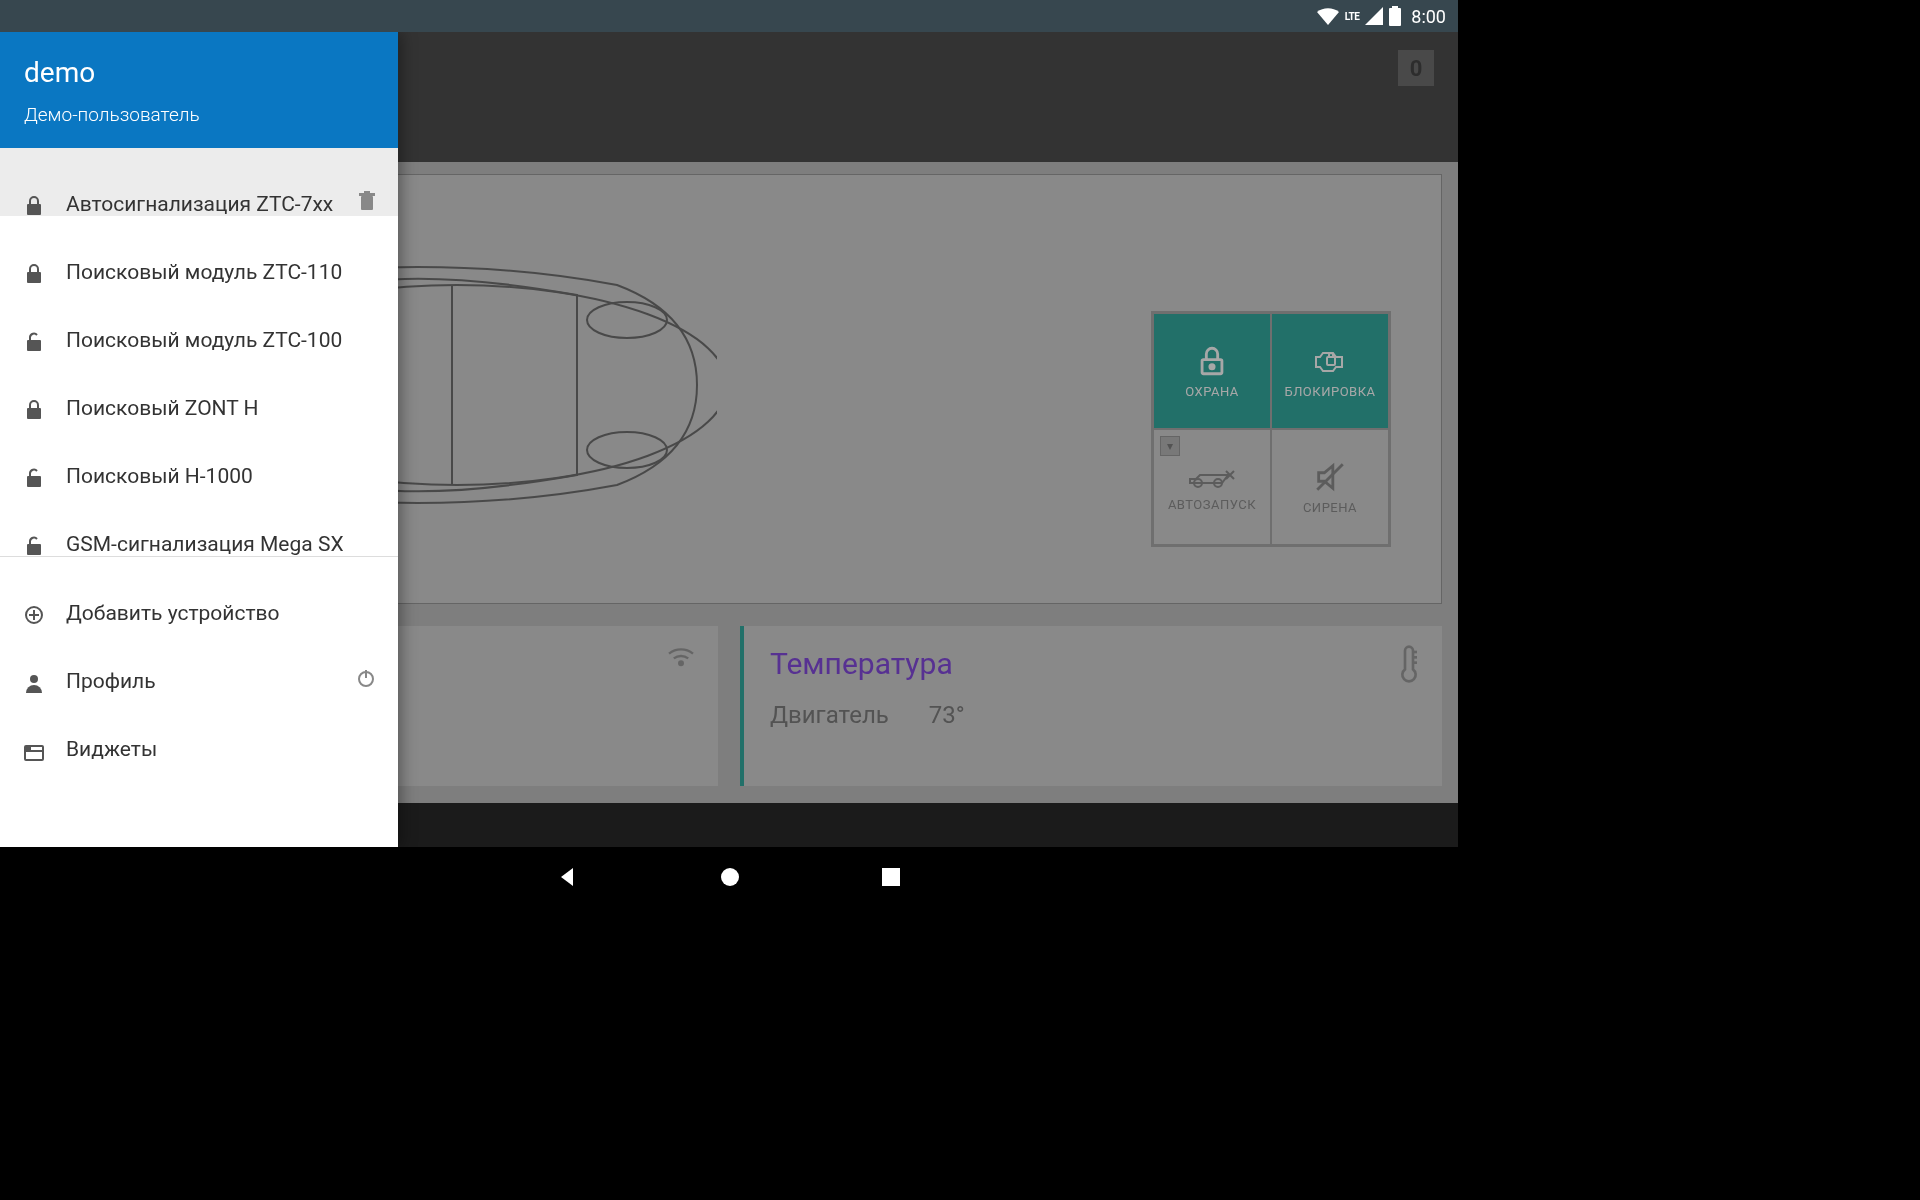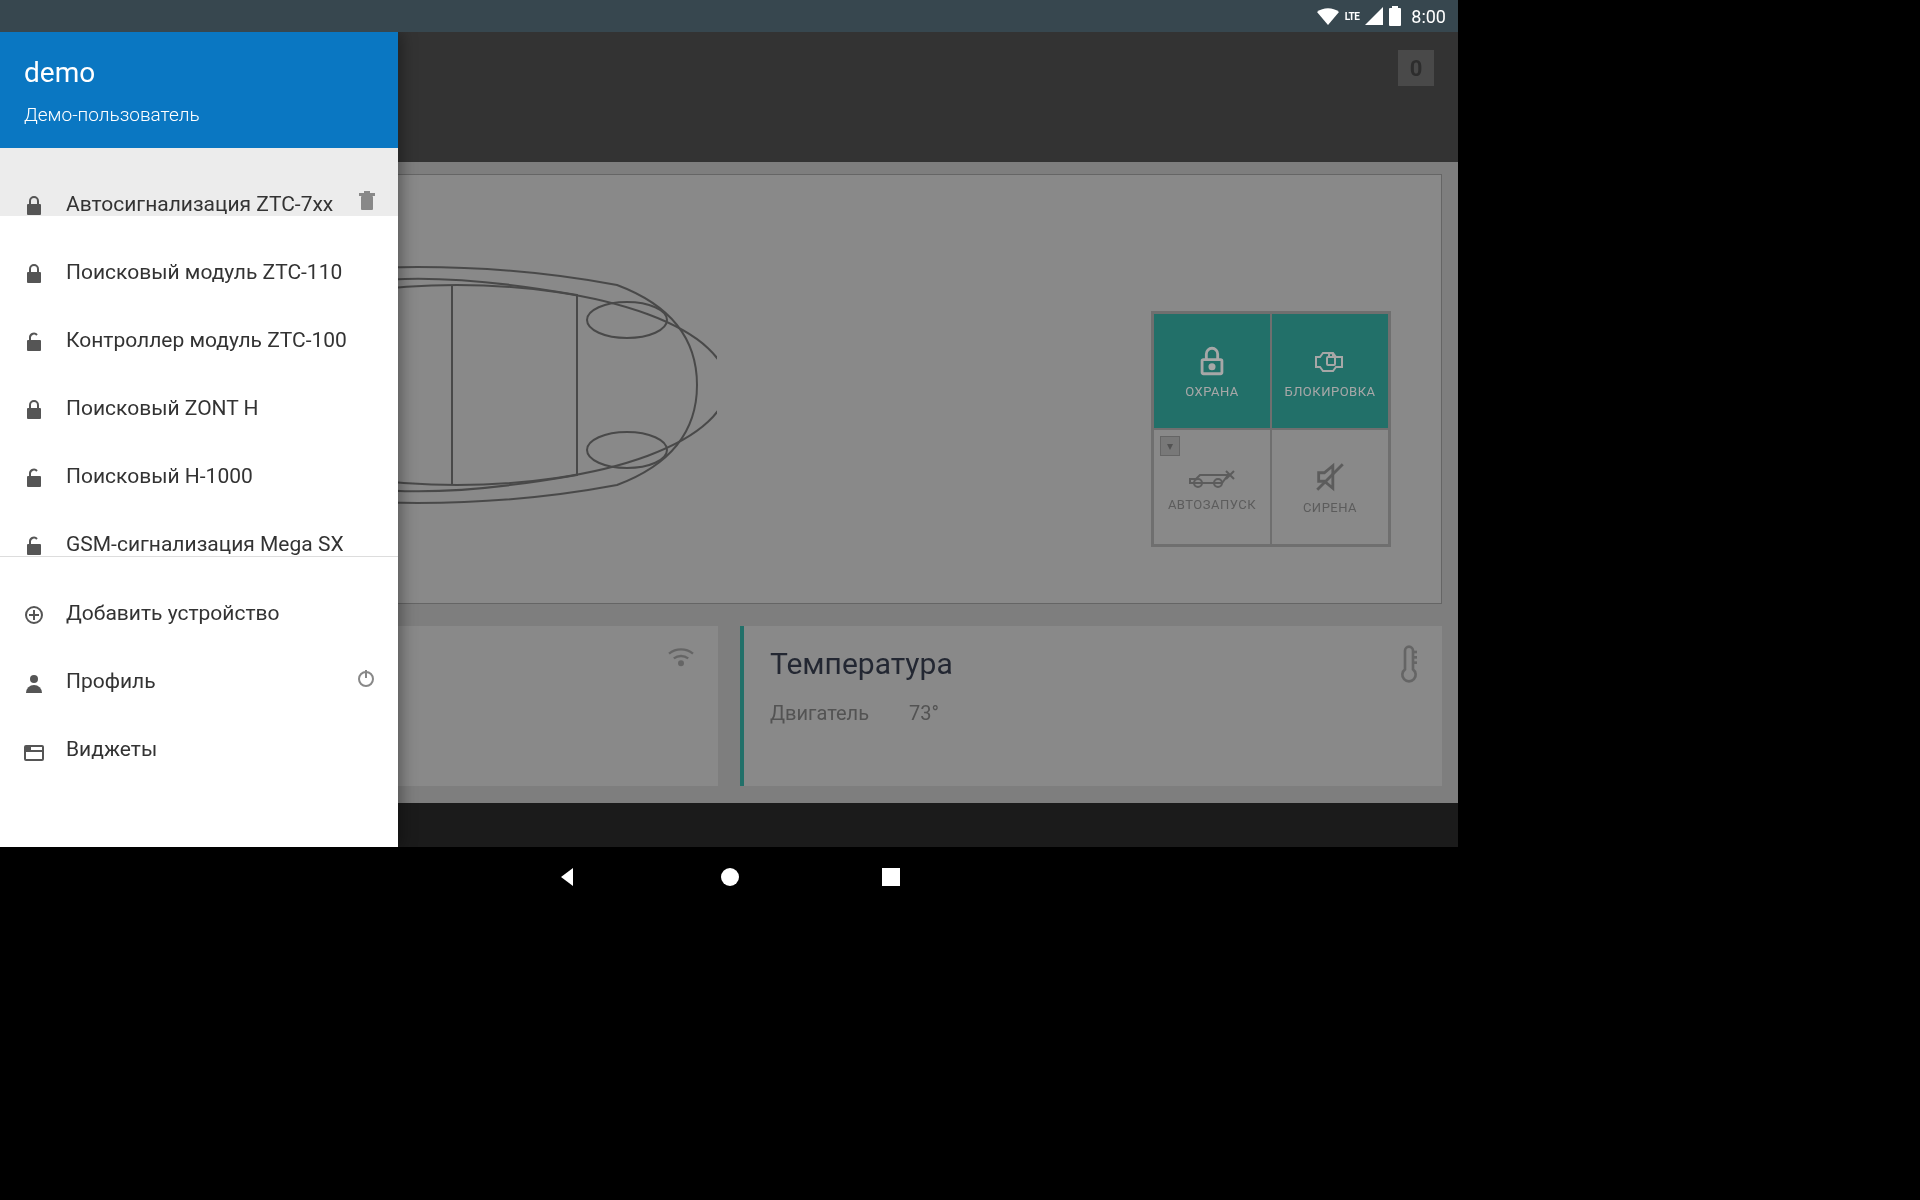--- a/index.html
+++ b/index.html
@@ -30,22 +30,22 @@
 .tiles { position:absolute; right:50px; top:136px; width:240px; display:grid; grid-template-columns:1fr 1fr; border:2px solid #999; }
 .tile { height:116px; display:flex; flex-direction:column; align-items:center; justify-content:center; gap:6px; font-size:14px; color:#fff; border:1px solid #999; position:relative; }
 .tile.active { background:#0e9b8f; }
 .tile.inactive { background:#c8c8c8; color:#777; }
 .tile .tlabel { font-size:13px; letter-spacing:0.5px; }
 .tile .chev { position:absolute; top:6px; left:6px; width:20px; height:20px; background:#aaa; display:flex;align-items:center;justify-content:center;font-size:12px;color:#666;border:1px solid #888; }
 
 
 .lower { position:absolute; top:464px; left:16px; right:16px; display:flex; gap:22px; }
 .lcard { flex:1; background:#c8c8c8; border-left:4px solid #0e9b8f; padding:20px 26px; position:relative; height:160px; }
-.lcard h2 { font-weight:400; font-size:30px; color:#0f172a; margin-bottom:20px; }
-.lcard .row { font-size:20px; color:#666; display:flex; gap:40px; }
+.lcard h2 { font-weight:400; font-size:30px; color:#6d28d9; margin-bottom:20px; }
+.lcard .row { font-size:24px; color:#666; display:flex; gap:40px; }
 .lcard .corner-icon { position:absolute; top:18px; right:22px; color:#888; }
 
 
 .navbar { position:absolute; bottom:0; left:0; right:0; height:64px; background:#000; display:flex; justify-content:center; align-items:center; gap:140px; color:#fff; }
 
 
 .scrim { position:absolute; top:32px; left:0; right:0; bottom:64px; background:rgba(60,60,60,0.45); }
 
 
 .drawer { position:absolute; top:32px; left:0; width:398px; bottom:64px; background:#fff; box-shadow:4px 0 14px rgba(0,0,0,0.35); display:flex; flex-direction:column; }
@@ -198,21 +198,21 @@
         <span>Поисковый модуль ZTC-110</span>
       </div>
 
       <div class="d-item">
         <span class="d-ico">
             <svg width="18" height="20" viewBox="0 0 18 20" fill="#555">
               <rect x="2" y="8" width="14" height="11" rx="1"></rect>
               <path d="M5 8V5a4 4 0 0 1 7-2" fill="none" stroke="#555" stroke-width="2"></path>
             </svg>
           </span>
-        <span>Контроллер модуль ZTC-100</span>
+        <span>Поисковый модуль ZTC-100</span>
       </div>
 
       <div class="d-item">
         <span class="d-ico">
             <svg width="18" height="20" viewBox="0 0 18 20" fill="#555">
               <rect x="2" y="8" width="14" height="11" rx="1"></rect>
               <path d="M5 8V5a4 4 0 0 1 8 0v3" fill="none" stroke="#555" stroke-width="2"></path>
             </svg>
           </span>
         <span>Поисковый ZONT H</span>

